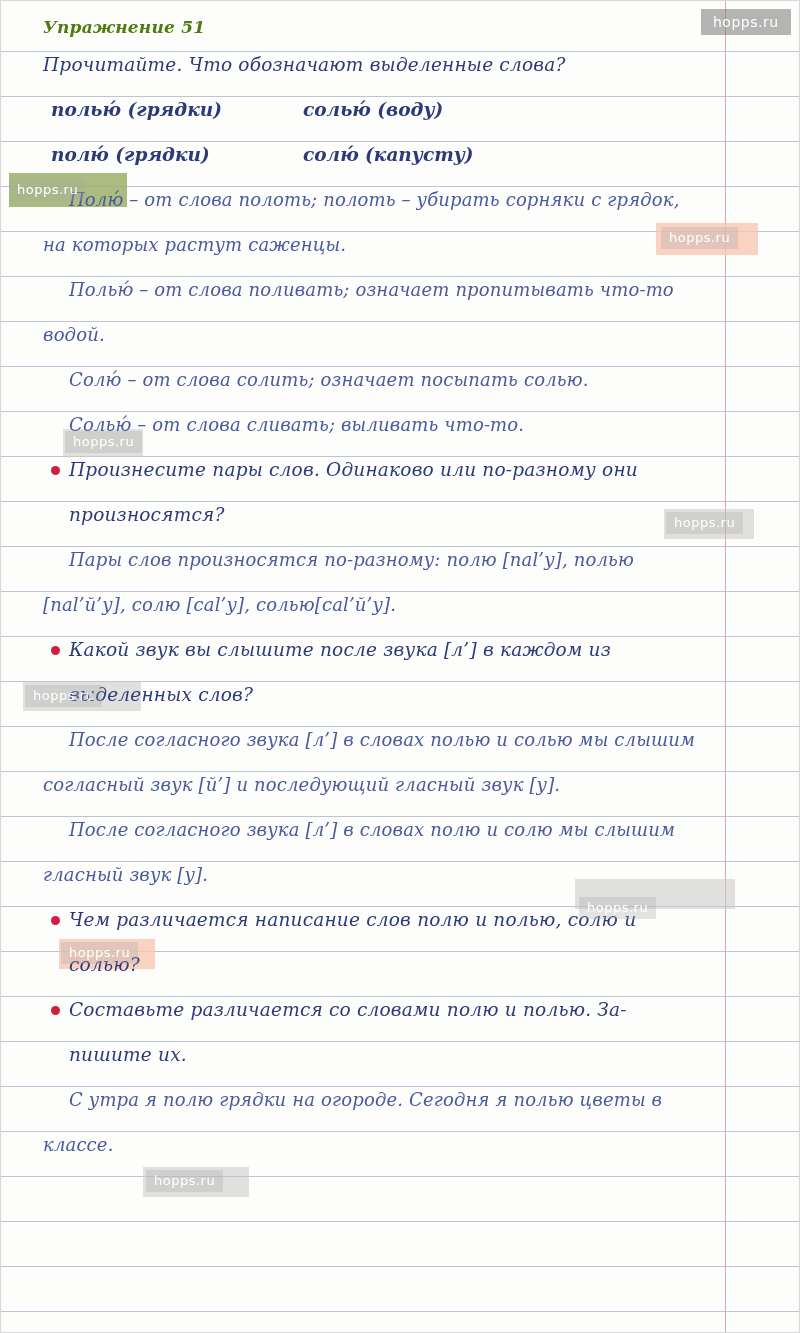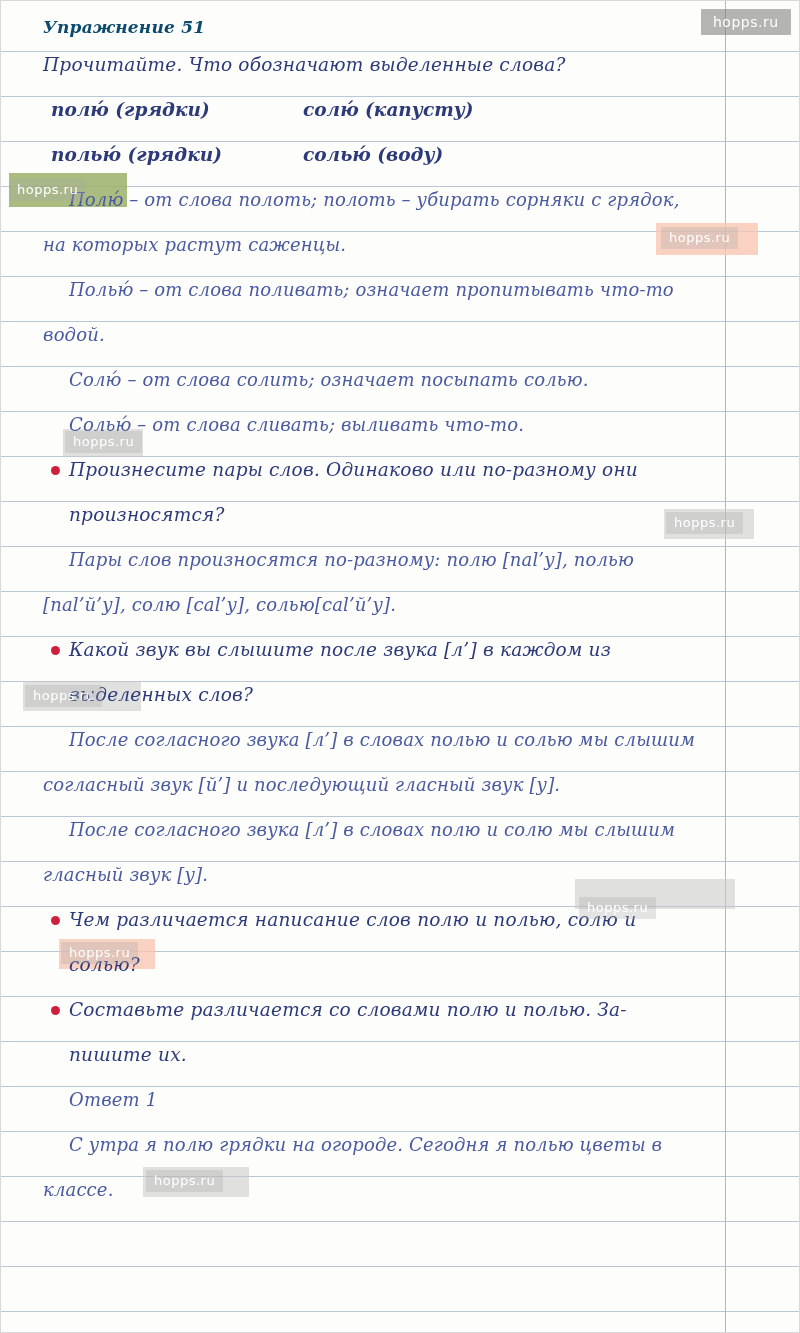--- a/index.html
+++ b/index.html
@@ -47,21 +47,21 @@
   .content {
     position: absolute;
     left: 0;
     top: 0;
     width: 724px;
     height: 1333px;
     padding: 14px 20px 0 42px;
     box-sizing: border-box;
   }
   .ex-title {
-    color: #0c4a6e;
+    color: #4d7c0f;
     font-family: "DejaVu Serif", serif;
     font-size: 17px;
     font-style: italic;
     font-weight: bold;
     line-height: 24px;
     margin: 0 0 3px 0;
     letter-spacing: .2px;
   }
   .task {
     color: #2c3a7a;
@@ -170,24 +170,24 @@
   <div class="hl-pink" style="left:58px; top:938px; width:96px; height:30px;"></div>
   <div class="hl-grey" style="left:142px; top:1166px; width:106px; height:30px;"></div>
 
   <div class="content">
 
     <div class="ex-title">Упражнение 51</div>
 
     <p class="task">Прочитайте. Что обозначают выделенные слова?</p>
 
     <div class="pairs">
+      <span class="col1">полью́ (грядки)</span><span class="col2">солью́ (воду)</span>
+    </div>
+    <div class="pairs">
       <span class="col1">полю́ (грядки)</span><span class="col2">солю́ (капусту)</span>
-    </div>
-    <div class="pairs">
-      <span class="col1">полью́ (грядки)</span><span class="col2">солью́ (воду)</span>
     </div>
 
     <p class="answer indent">Полю́ – от слова полоть; полоть – убирать сорняки с грядок, на которых растут саженцы.</p>
     <p class="answer indent">Полью́ – от слова поливать; означает пропитывать что-то водой.</p>
     <p class="answer indent">Солю́ – от слова солить; означает посыпать солью.</p>
     <p class="answer indent">Солью́ – от слова сливать; выливать что-то.</p>
 
     <div class="bullet-row">
       <span class="bullet"></span>
       <p class="task">Произнесите пары слов. Одинаково или по-разному они произносятся?</p>
@@ -203,21 +203,20 @@
 
     <div class="bullet-row">
       <span class="bullet"></span>
       <p class="task">Чем различается написание слов полю и полью, солю и солью?</p>
     </div>
 
     <div class="bullet-row">
       <span class="bullet"></span>
       <p class="task">Составьте различается со словами полю и полью. За-пишите их.</p>
     </div>
-    <p class="answer indent">Ответ 1</p>
     <p class="answer indent">С утра я полю грядки на огороде. Сегодня я полью цветы в классе.</p>
 
   </div>
 
   <div class="wm topright" style="left:700px; top:8px;">hopps.ru</div>
   <div class="wm light" style="left:8px; top:178px;">hopps.ru</div>
   <div class="wm light" style="left:660px; top:226px;">hopps.ru</div>
   <div class="wm light" style="left:64px; top:430px;">hopps.ru</div>
   <div class="wm light" style="left:665px; top:511px;">hopps.ru</div>
   <div class="wm light" style="left:24px; top:684px;">hopps.ru</div>

